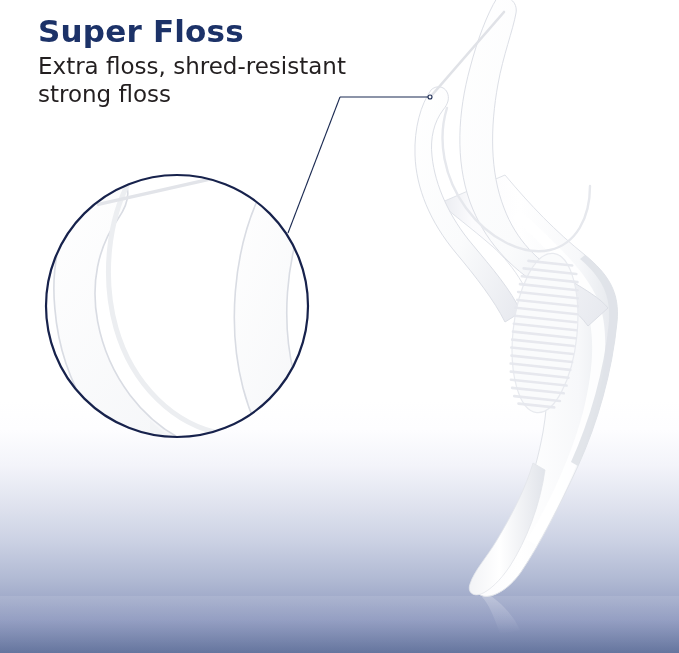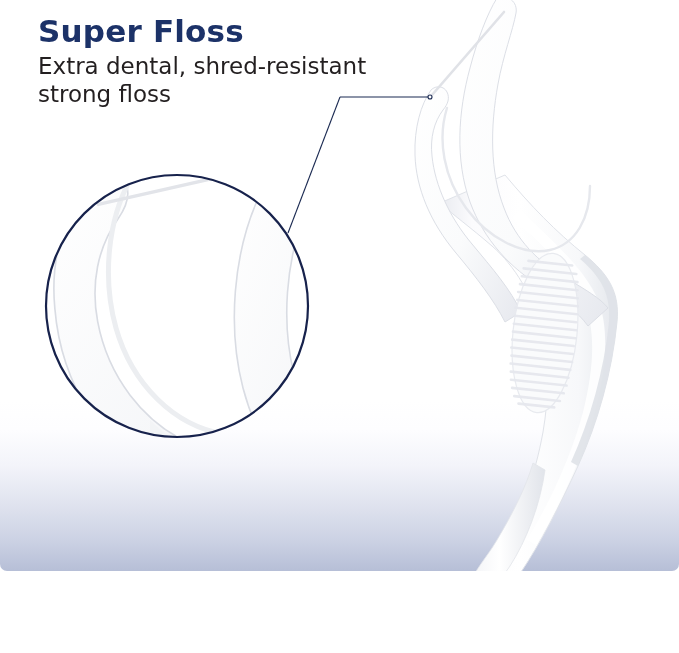--- a/index.html
+++ b/index.html
@@ -1,23 +1,22 @@
 <!DOCTYPE html>
 <html><head>
 <meta charset="utf-8">
 <style>
   html,body{margin:0;padding:0;background:#fff;}
   body{font-family:"DejaVu Sans","Liberation Sans",sans-serif;}
 
   #stage{
     position:relative;
-    width:679px;height:571px;
+    width:679px;height:653px;
     overflow:hidden;
     background:#ffffff;
-    border-radius:7px;
   }
 
   
   #bg{
     position:absolute;left:0;top:0;width:679px;height:653px;
     background:linear-gradient(to bottom,
         #ffffff 0px,
         #ffffff 400px,
         #fdfdff 430px,
         #f3f4fa 465px,
@@ -250,18 +249,18 @@
 
       <circle cx="177" cy="306" r="131" fill="none" stroke="#17224c" stroke-width="2.2"></circle>
     </g>
   </svg>
 
   <div id="floor"></div>
 
   <div id="textblock">
     <h1 id="title">Super Floss</h1>
     <p id="subtitle">
-      <span>Extra dental, shred-resistant</span><br>
+      <span>Extra floss, shred-resistant</span><br>
       <span>strong floss</span>
     </p>
   </div>
 
 </div>
 
 </body></html>

